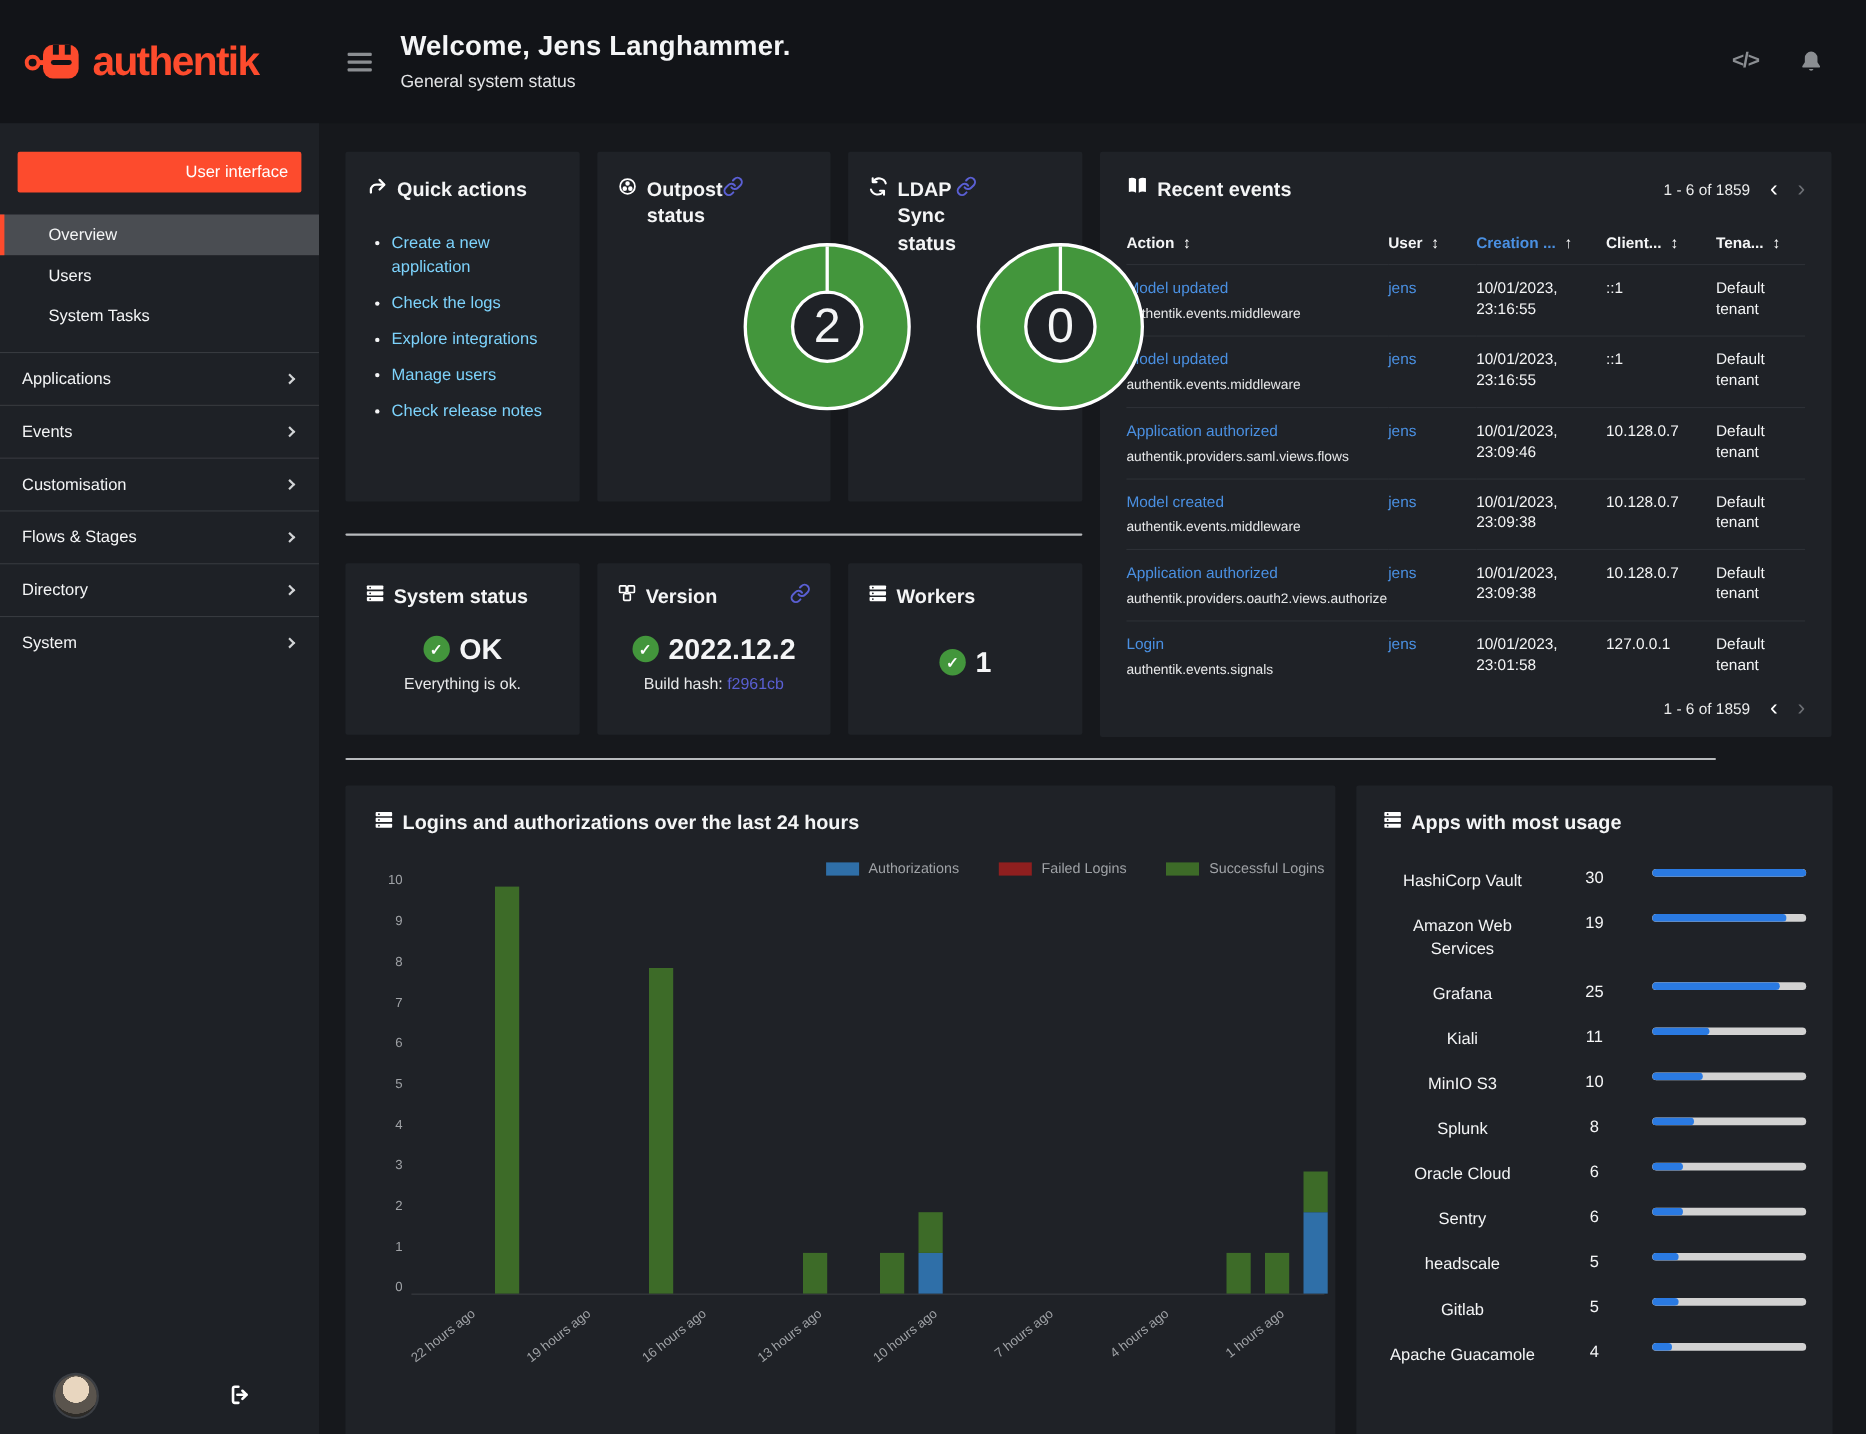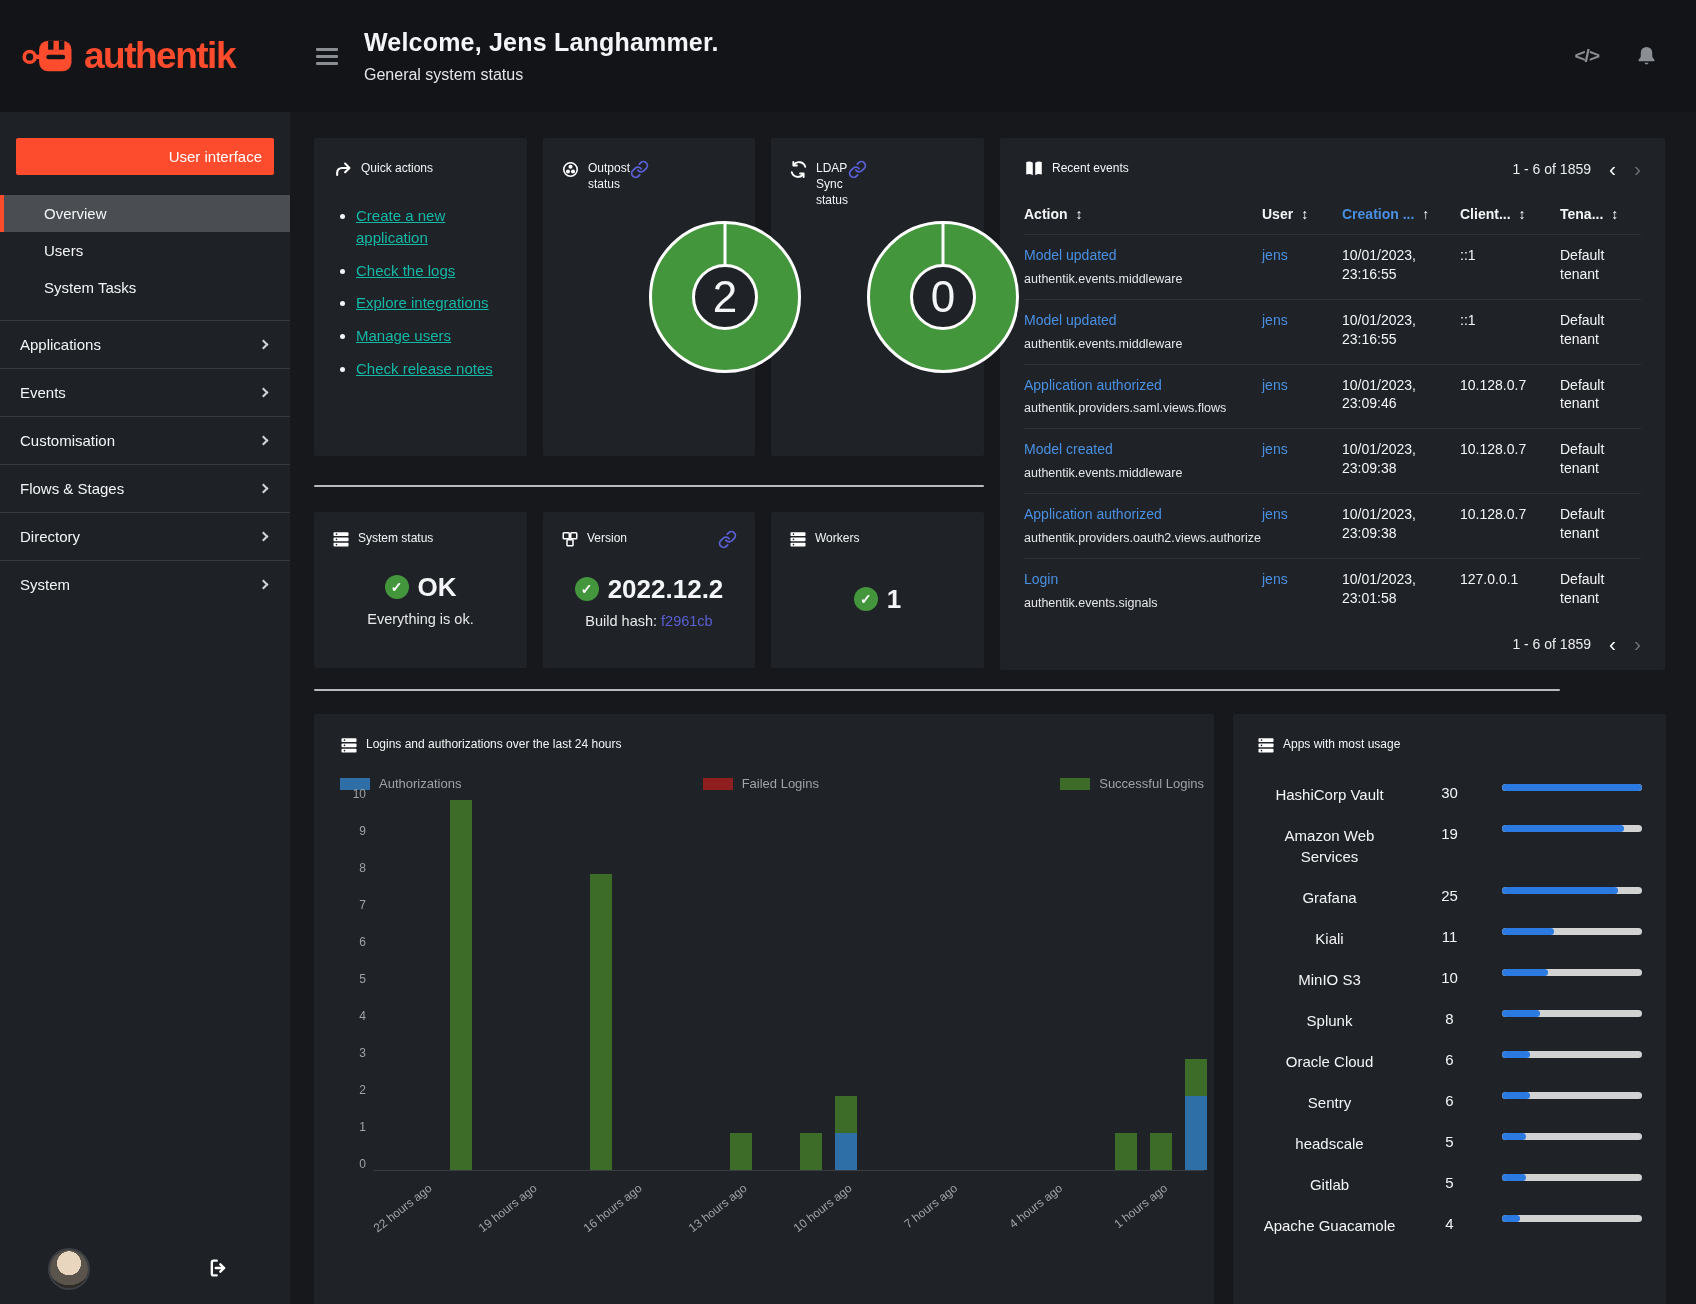--- a/index.html
+++ b/index.html
@@ -48,26 +48,26 @@
   
   .main{flex:1;padding:26px 30px 0 24px;overflow:hidden}
   .row1{display:flex;gap:16px}
   .leftcol{width:670px;flex:none}
   .cards3{display:flex;gap:16px}
   .card{background:var(--bg-card);border-radius:2px}
   .qa-card{width:213px;height:318px;padding:22px 20px}
   .donut-card{height:318px;padding:22px 18px;display:flex;flex-direction:row}
   .small-card{height:156px;padding:18px;display:flex;flex-direction:column}
   .card-title-row{display:flex;align-items:flex-start}
-  .card-title{font-size:12px;font-weight:400;line-height:1.35;display:flex;gap:8px}
+  .card-title{font-size:18px;font-weight:700;line-height:1.35;display:flex;gap:8px}
   .card-title .ttl{max-width:128px}
   .link-btn{margin-left:auto;background:none;border:none;cursor:pointer;padding:0}
   .qa-card ul{margin:26px 0 0 22px}
   .qa-card li{margin-bottom:11px;font-size:15px;line-height:1.45}
-  .qa-card a{color:#14b8a6;text-decoration:underline}
+  .qa-card a{color:#7dd3fc;}
   .donut-wrap{flex:1;display:flex;align-items:center;justify-content:center}
   .donut{width:152px;height:152px;border-radius:50%;background:var(--green);border:3px solid #fff;position:relative}
   .donut::before{content:"";position:absolute;inset:40px;background:var(--bg-card);border:3px solid #fff;border-radius:50%}
   .donut::after{content:"";position:absolute;left:50%;top:0;width:3px;height:43px;background:#fff;transform:translateX(-50%)}
   .donut .num{position:absolute;inset:0;display:flex;align-items:center;justify-content:center;font-size:44px;z-index:1}
 
   .hr1{height:2px;background:var(--divider);border-radius:1px;margin:29px 0 25px}
   .hr2{height:2px;background:var(--divider);border-radius:1px;margin:19px 0 23px;width:1246px}
 
   .status-center{flex:1;display:flex;flex-direction:column;align-items:center;justify-content:center;gap:8px}
@@ -87,21 +87,21 @@
   .ev-h{font-weight:700;padding:8px 8px 12px 0;display:flex;gap:8px;align-items:flex-start;cursor:pointer}
   .ev-h .sort{color:#fff;font-weight:700}
   .ev-h.sorted span.lbl{color:var(--blue-link)}
   .ev-c{border-top:1px solid var(--border-row);padding:11px 8px 11px 0;line-height:1.35}
   .ev-c .ctx{font-size:12.5px;margin-top:6px;color:#e6e7e8}
   .ev-foot{margin-top:auto;display:flex;justify-content:flex-end}
 
   
   .row3{display:flex;gap:19px}
   .chart-card{width:900px;height:640px;padding:22px 10px 0 26px}
-  .legend{display:flex;justify-content:space-between;gap:26px;margin:22px 0 10px;font-size:13px;color:#9fa2a6}
+  .legend{display:flex;justify-content:flex-end;gap:36px;margin:22px 0 10px;font-size:13px;color:#9fa2a6}
   .legend .sw{display:inline-block;width:30px;height:12px;margin-right:9px;vertical-align:-1px}
   .legend .item{display:flex;align-items:center}
   .chart-area{display:flex;margin-top:4px}
   .ylabels{width:34px;position:relative;height:370px;flex:none}
   .ylabels span{position:absolute;right:8px;font-size:12px;color:#9fa2a6;transform:translateY(-50%)}
   .plot{position:relative;width:840px;height:370px;border-bottom:1px solid #3a3d42}
   .bar{position:absolute;width:22px}
   .xlabels{position:relative;height:80px;width:840px;margin-left:34px}
   .xlabels .xt{position:absolute;top:10px;width:0}
   .xlabels .xt span{position:absolute;right:0;top:0;white-space:nowrap;font-size:12px;color:#9fa2a6;

